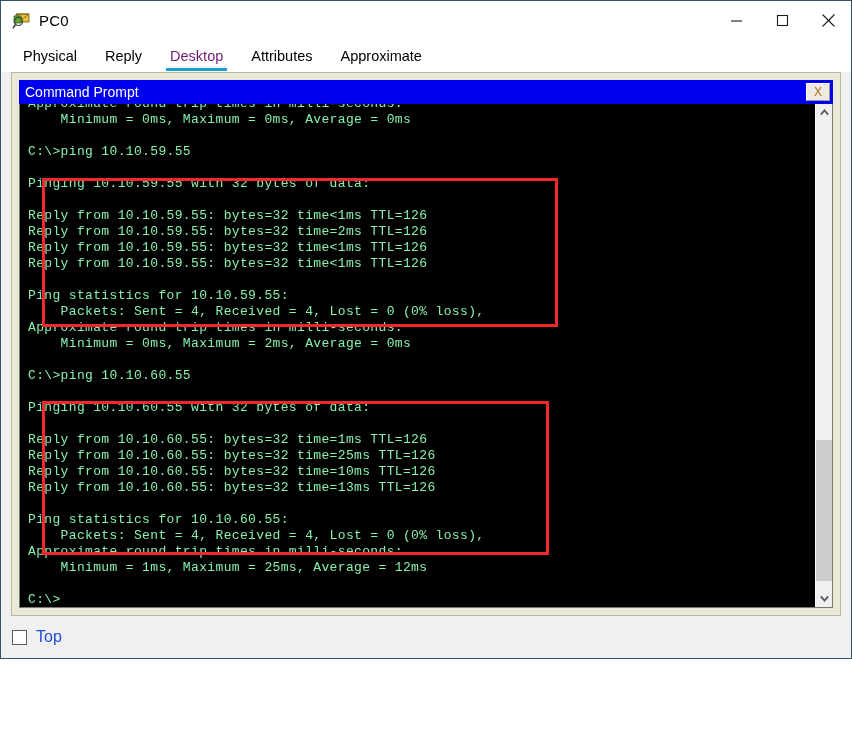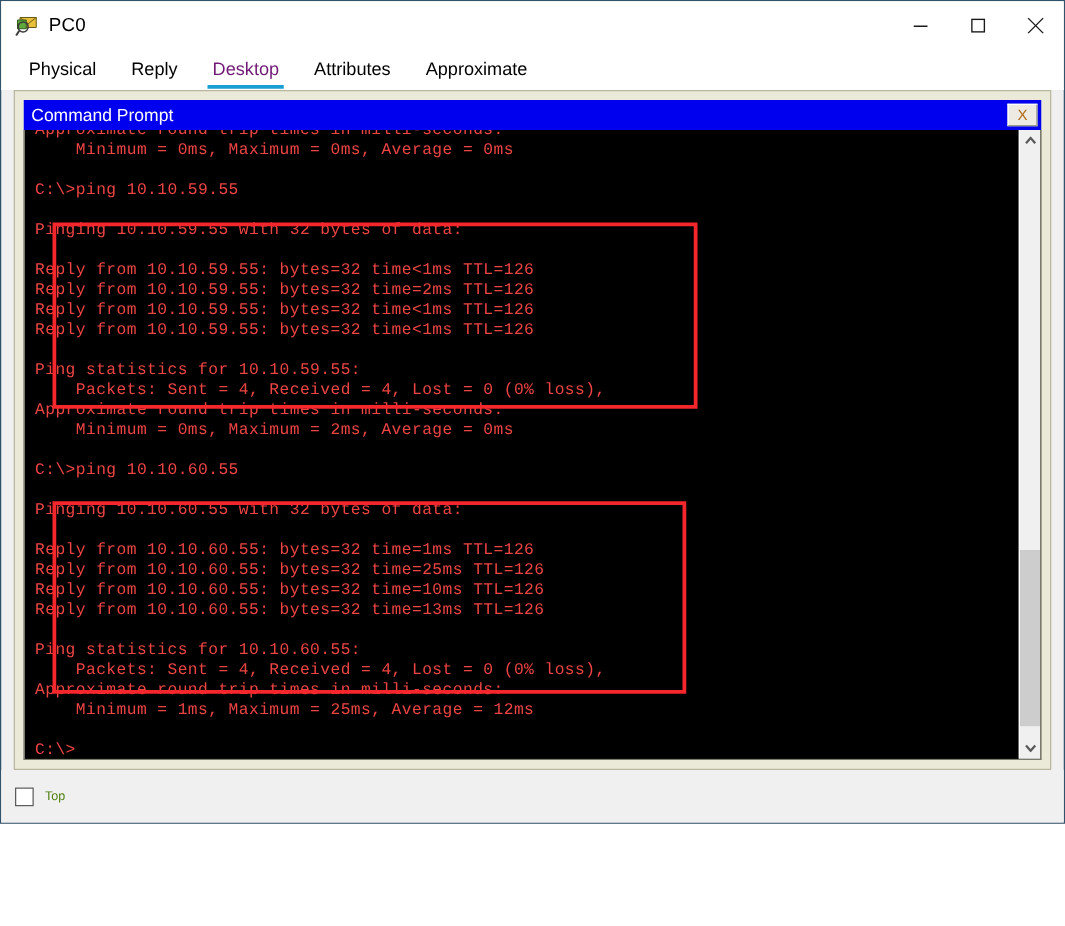--- a/index.html
+++ b/index.html
@@ -179,21 +179,21 @@
     background: #000000;
   }
   #term-inner {
     position: absolute;
     left: 8px;
     top: -8px;
     right: 0;
     font-family: "Liberation Mono", "DejaVu Sans Mono", monospace;
     font-size: 13px;
     line-height: 16px;
-    color: #ef4444;
+    color: #86efac;
     white-space: pre;
     letter-spacing: 0.35px;
   }
   .tline {
     height: 16px;
   }
   .tline.blank { color: transparent; }
   .cursor {
     display: inline-block;
     width: 1px;
@@ -261,22 +261,22 @@
     width: 15px;
     height: 15px;
     border: 1px solid #5c5c5c;
     background: #ffffff;
     box-sizing: border-box;
     margin-right: 9px;
     cursor: default;
     flex: none;
   }
   #top-label {
-    font-size: 10px;
-    color: #4d7c0f;
+    font-size: 16px;
+    color: #1d4ed8;
   }
 </style>
 </head>
 <body>
 
 <div id="window">
 
   <div id="titlebar">
     <div id="title-icon">
       <svg width="18" height="18" viewBox="0 0 18 18">

